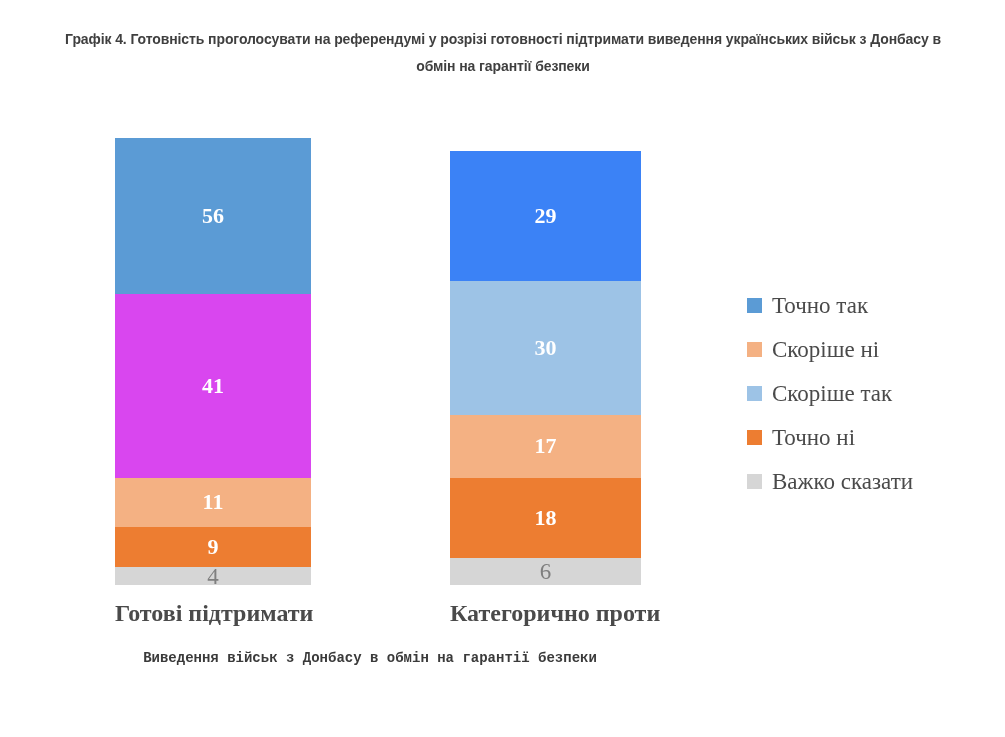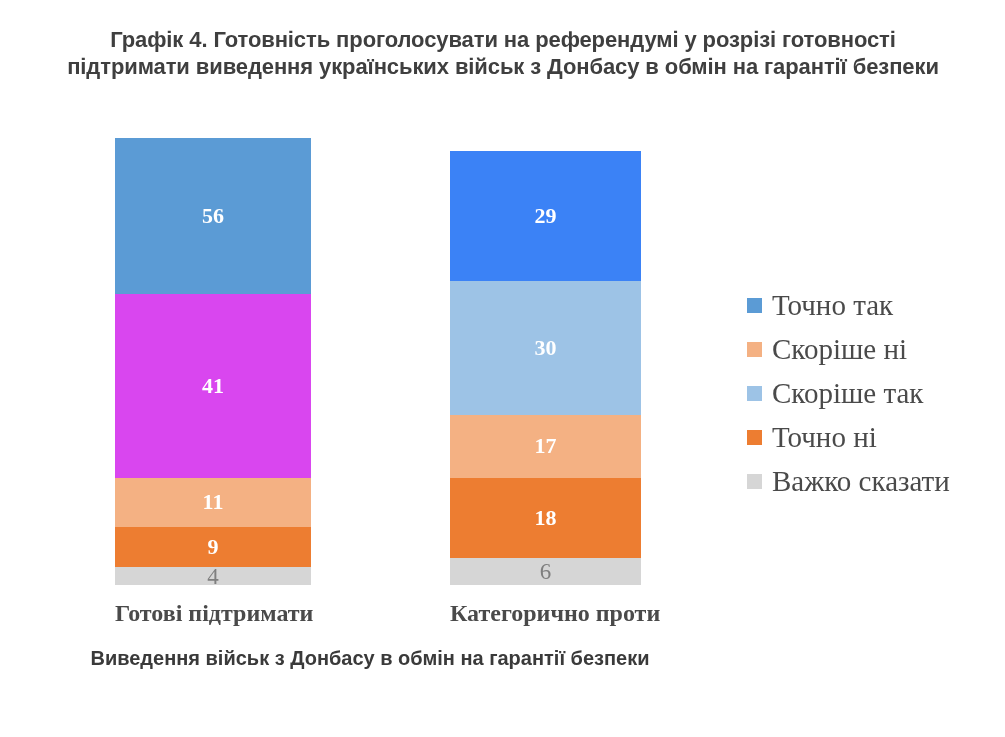--- a/index.html
+++ b/index.html
@@ -18,21 +18,21 @@
 
   
   #chart-title {
     position: absolute;
     left: 62px;
     top: 26px;
     width: 882px;
     text-align: center;
     font-family: "Liberation Sans", "DejaVu Sans", sans-serif;
     font-weight: bold;
-    font-size: 22px;
+    font-size: 14px;
     line-height: 27px;
     color: #3f3f3f;
     letter-spacing: -0.1px;
   }
 
   
   #plot-area {
     position: absolute;
     left: 0;
     top: 0;
@@ -103,23 +103,23 @@
     height: 737px;
   }
 
   
   #axis-title {
     position: absolute;
     left: 60px;
     top: 643px;
     width: 620px;
     text-align: center;
-    font-family: Liberation Sans, sans-serif;
-    font-weight: bold;
-    font-size: 20px;
+    font-family: Liberation Mono, monospace;
+    font-weight: bold;
+    font-size: 14px;
     line-height: 31px;
     color: #3a3a3a;
   }
 
   
   #legend {
     position: absolute;
     left: 747px;
     top: 283px;
     width: 240px;
@@ -130,21 +130,21 @@
     height: 44px;
   }
   .legend-swatch {
     width: 15px;
     height: 15px;
     flex: 0 0 15px;
     margin-right: 10px;
   }
   .legend-text {
     font-family: "Liberation Serif", "DejaVu Serif", serif;
-    font-size: 29px;
+    font-size: 23px;
     color: #4a4a4a;
     white-space: nowrap;
     line-height: 1;
   }
 </style>
 </head>
 <body>
 
 <div id="chart-title">Графік 4. Готовність проголосувати на референдумі у розрізі готовності підтримати виведення українських військ з Донбасу в обмін на гарантії безпеки</div>
 

